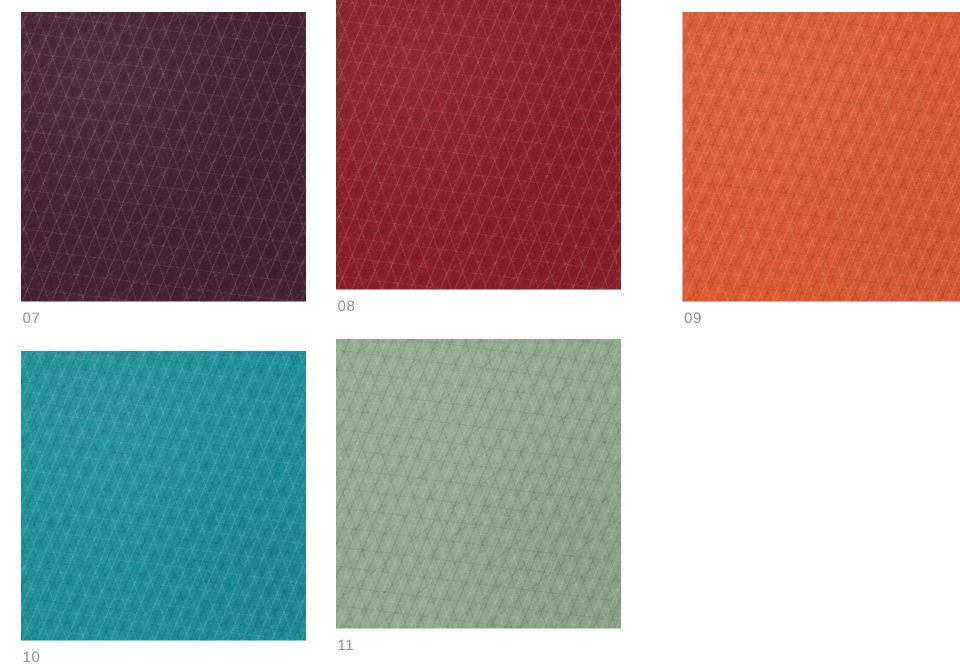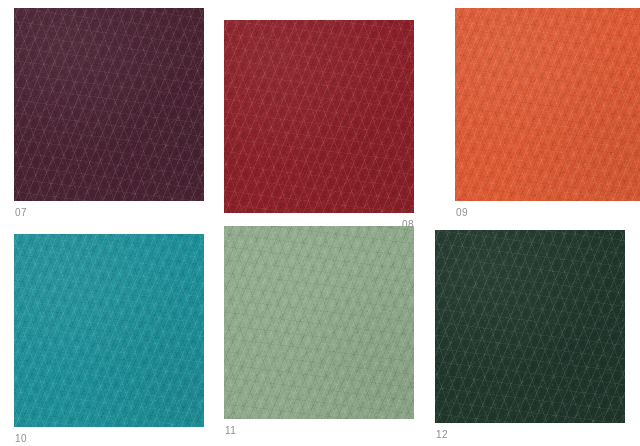--- a/index.html
+++ b/index.html
@@ -109,21 +109,21 @@
 <body>
 
 <div id="swatch-board">
     <div class="swatch-cell" style="left: 14px; top: 8px;">
       <div class="swatch-tile" style="background-color: rgb(74, 35, 51); width: 190px; height: 193px;">
         <div class="grain"></div>
         <div class="speckle"></div>
       </div>
       <div class="swatch-label">07</div>
     </div>
-    <div class="swatch-cell" style="left: 224px; top: 20px; text-align: right;">
+    <div class="swatch-cell" style="left: 224px; top: 0;">
       <div class="swatch-tile" style="background-color: rgb(140, 32, 40); width: 190px; height: 193px;">
         <div class="grain"></div>
         <div class="speckle"></div>
       </div>
       <div class="swatch-label">08</div>
     </div>
     <div class="swatch-cell" style="left: 435px; top: 8px; margin-left: 20px;">
       <div class="swatch-tile" style="background-color: rgb(221, 90, 51); width: 190px; height: 193px;">
         <div class="grain"></div>
         <div class="speckle"></div>
@@ -137,20 +137,13 @@
       </div>
       <div class="swatch-label">10</div>
     </div>
     <div class="swatch-cell" style="left: 224px; top: 226px;">
       <div class="swatch-tile" style="background-color: rgb(143, 169, 139); width: 190px; height: 193px;">
         <div class="grain"></div>
         <div class="speckle"></div>
       </div>
       <div class="swatch-label">11</div>
     </div>
-    <div class="swatch-cell" style="left: 435px; top: 230px;">
-      <div class="swatch-tile" style="background-color: rgb(32, 55, 44); width: 190px; height: 193px;">
-        <div class="grain"></div>
-        <div class="speckle"></div>
-      </div>
-      <div class="swatch-label">12</div>
-    </div>
   </div>
 
 </body></html>

